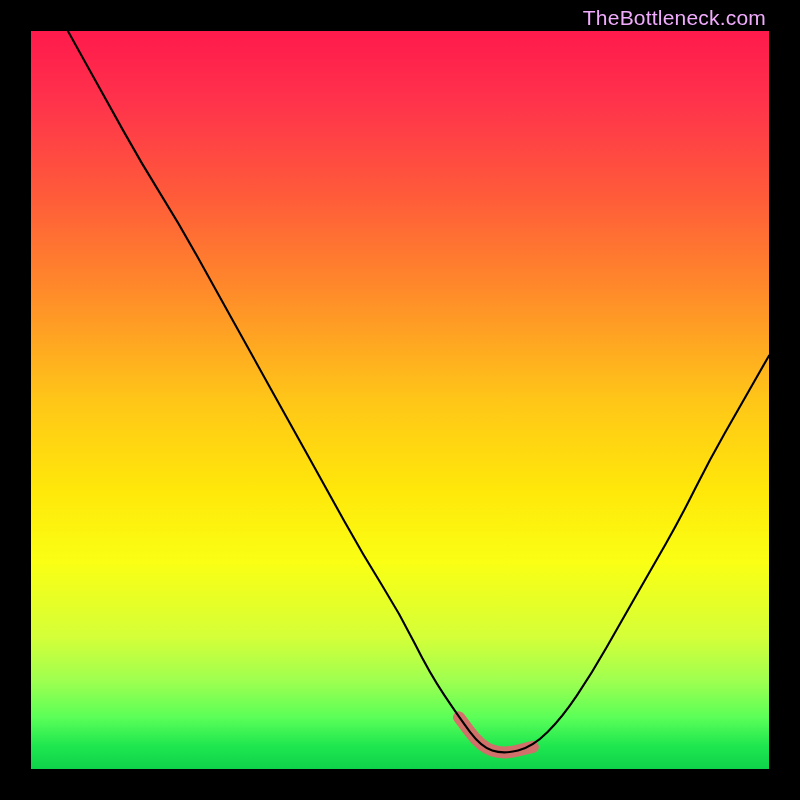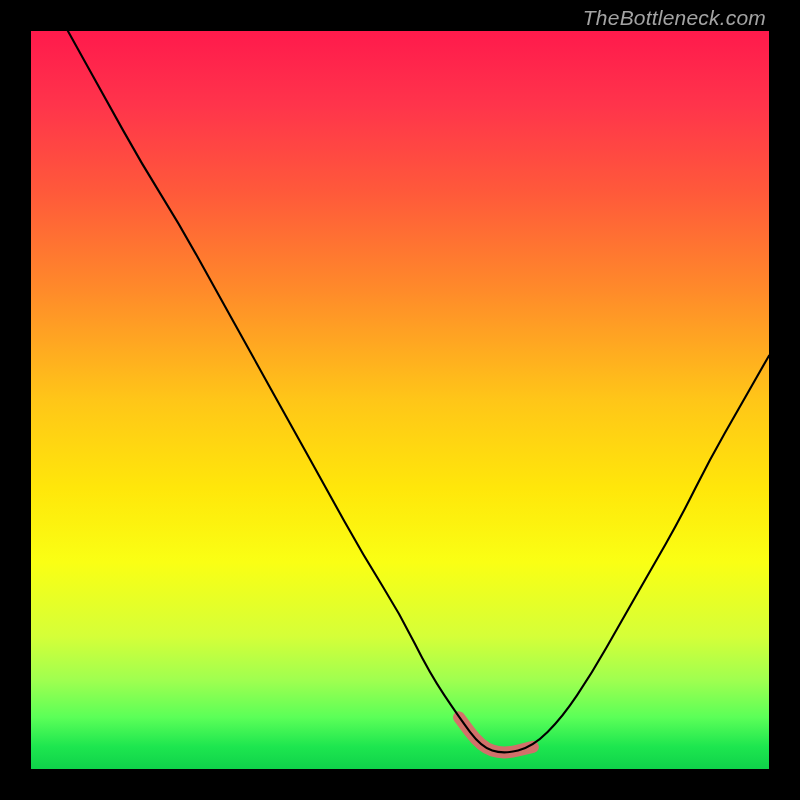--- a/index.html
+++ b/index.html
@@ -37,23 +37,22 @@
     width: 100%;
     height: 100%;
   }
   .watermark {
     position: absolute;
     top: 6px;
     right: 34px;
     font-family: Arial, Helvetica, sans-serif;
     font-size: 21px;
     font-weight: 500;
-    color: #a3a3a3;
+    color: #f0abfc;
     letter-spacing: 0.2px;
-    font-style: italic;
   }
 </style>
 </head>
 <body>
 
 <div class="chart-container">
 
   <div class="watermark">TheBottleneck.com</div>
 
   <div class="plot-area">

